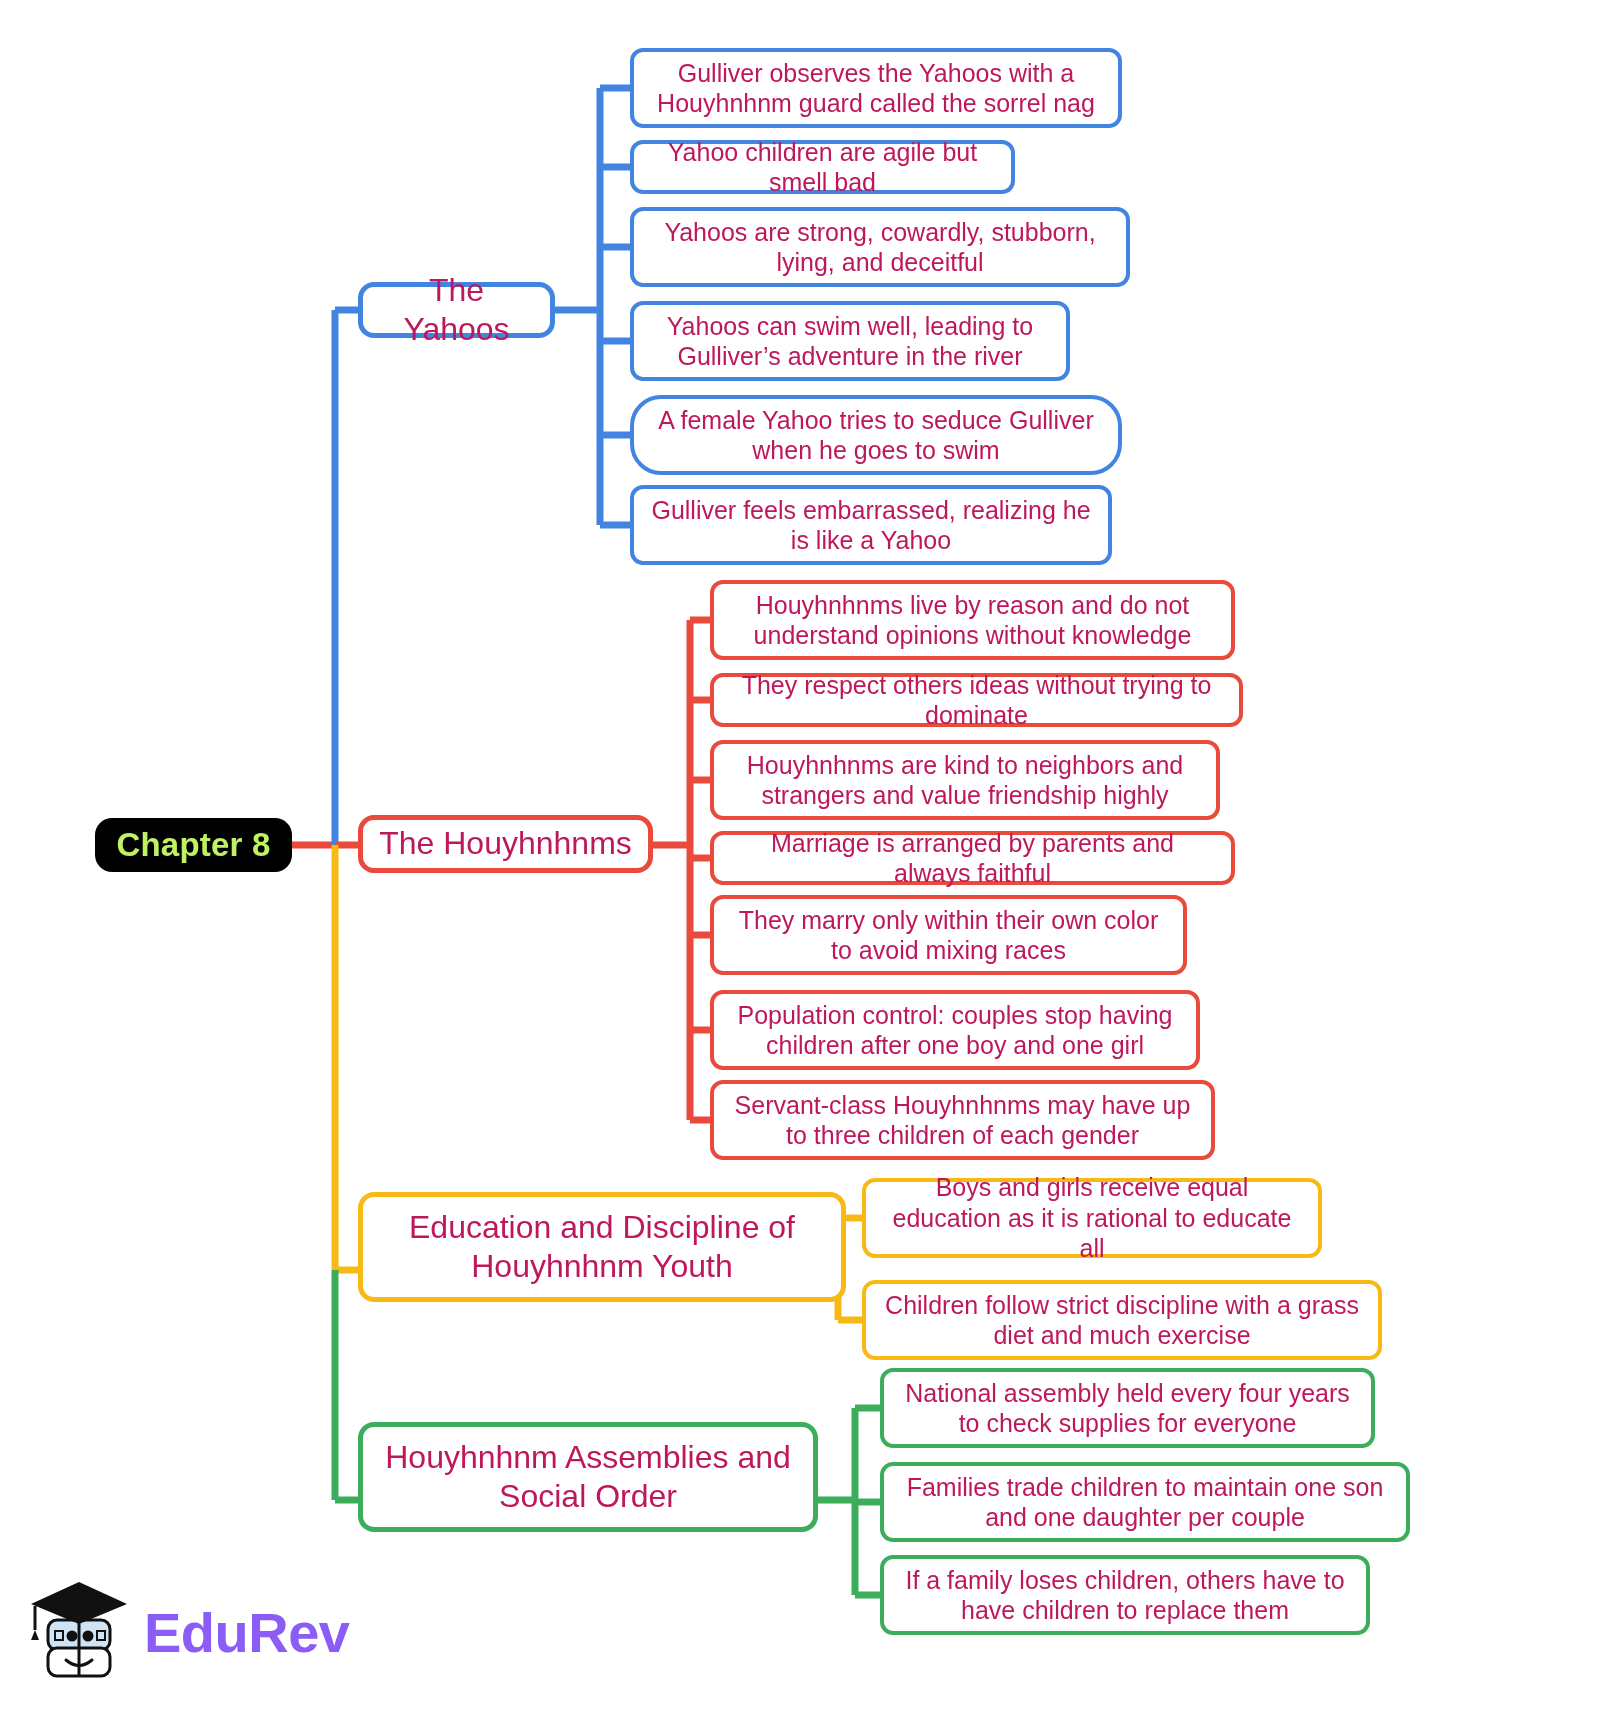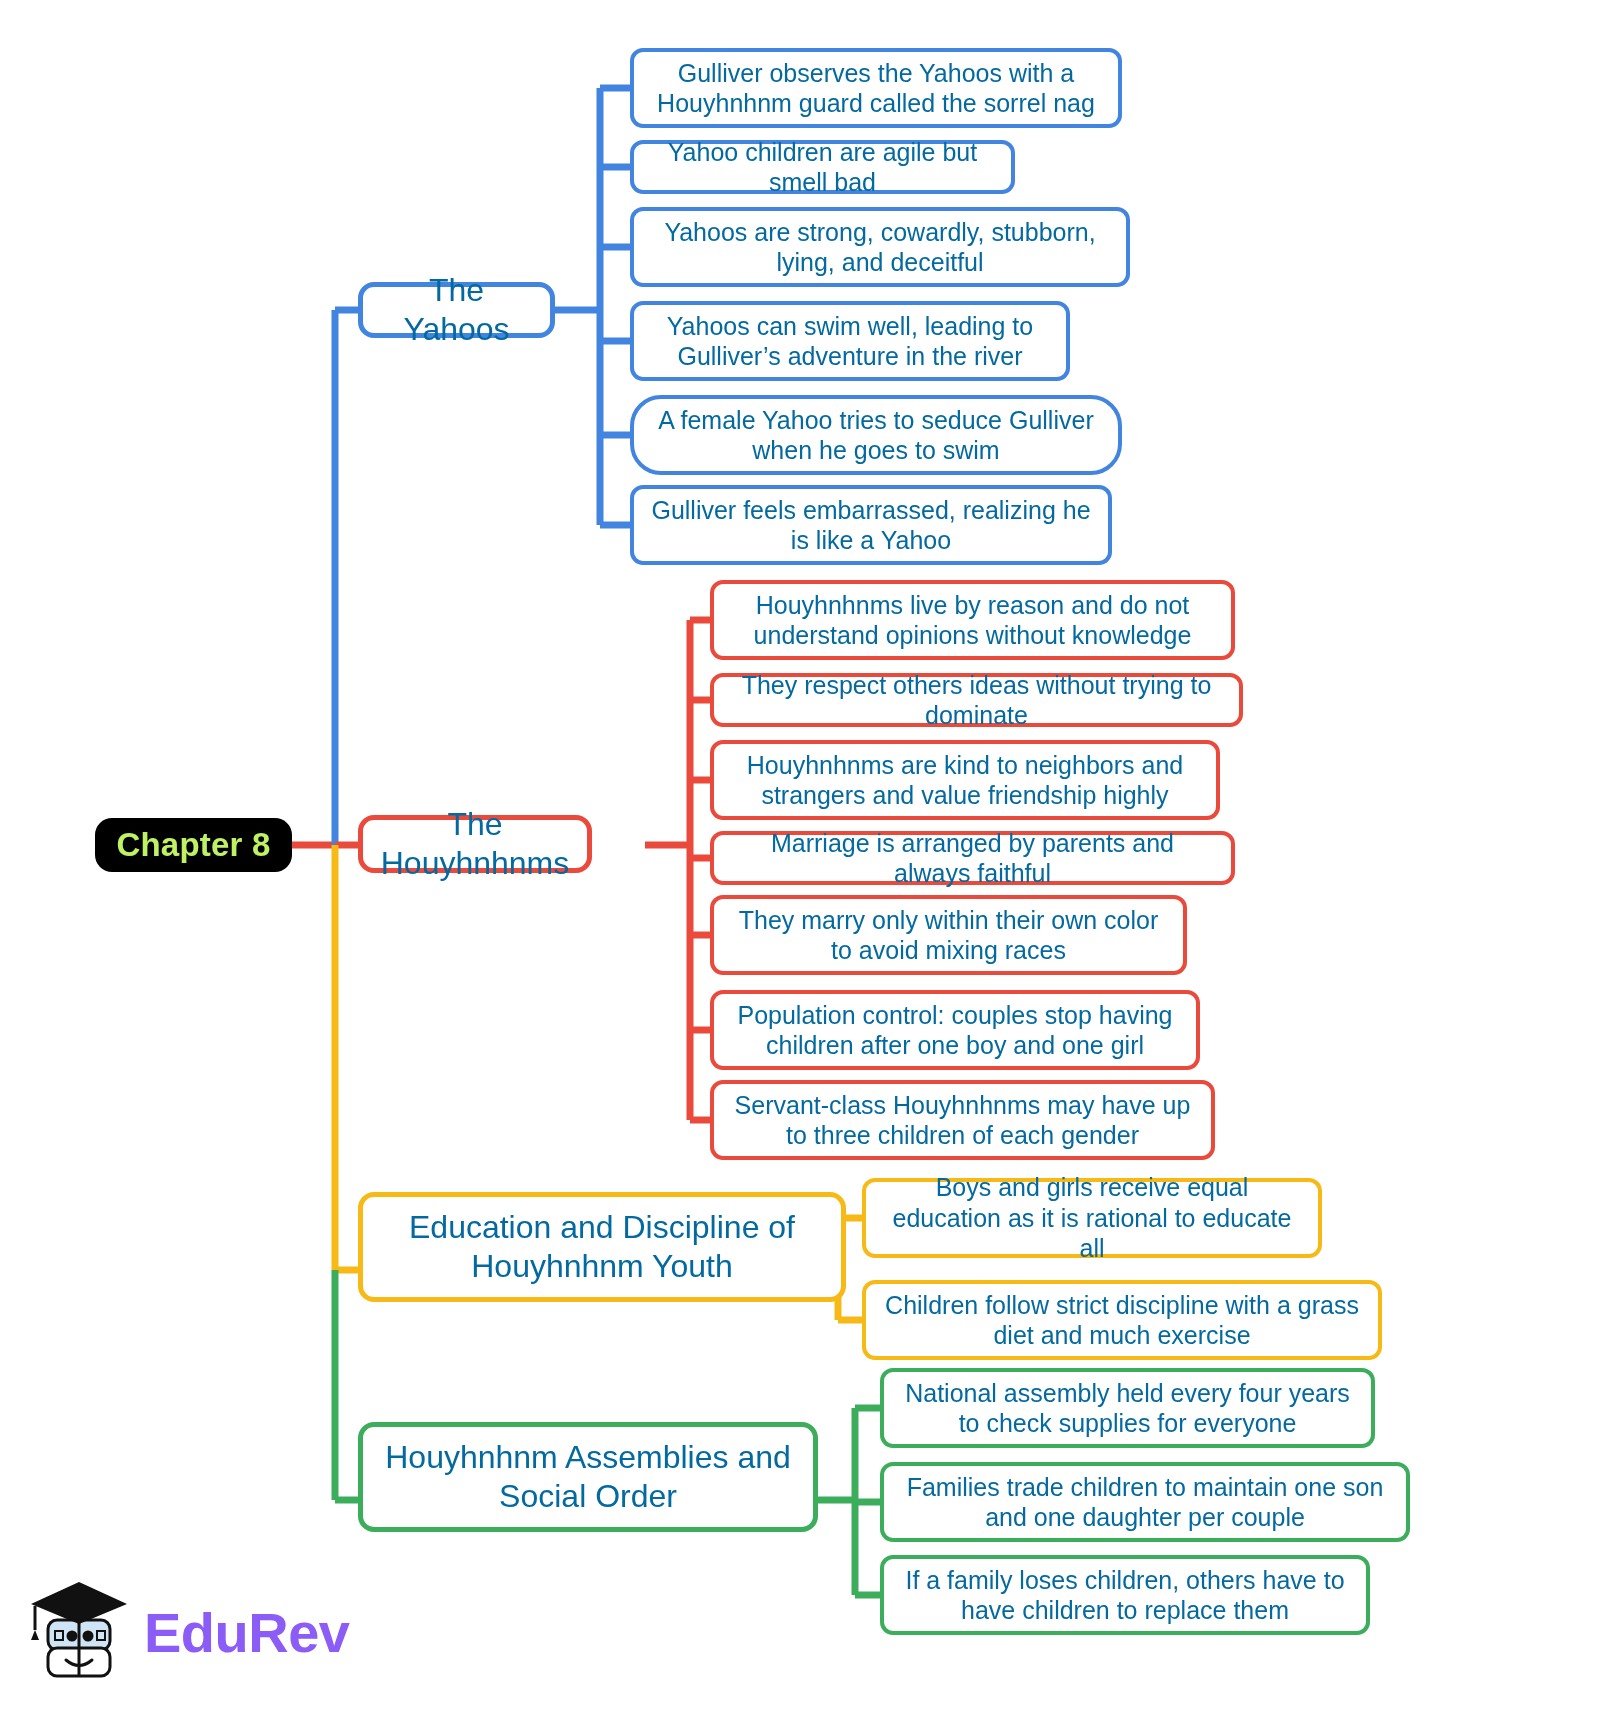--- a/index.html
+++ b/index.html
@@ -35,21 +35,21 @@
   .node {
     position: absolute;
     box-sizing: border-box;
     display: flex;
     align-items: center;
     justify-content: center;
     text-align: center;
     background: #ffffff;
     border-radius: 14px;
     line-height: 1.22;
-    color: #0369a1;
+    color: #be185d;
   }
 
   .root-node {
     background: #000000;
     color: #bef264;
     font-size: 33px;
     font-weight: bold;
     border-radius: 17px;
     border: none;
     letter-spacing: 0.2px;
@@ -151,21 +151,21 @@
   </svg>
 
   <div class="node root-node" style="left:95px; top:818px; width:197px; height:54px;">
     <span>Chapter 8</span>
   </div>
 
   <div class="node branch-node c-blue" style="left:358px; top:282px; width:197px; height:56px;">
     <span>The Yahoos</span>
   </div>
 
-  <div class="node branch-node c-red" style="left:358px; top:815px; width:234px; height:58px;">
+  <div class="node branch-node c-red" style="left:358px; top:815px; width:295px; height:58px;">
     <span>The Houyhnhnms</span>
   </div>
 
   <div class="node branch-node c-yellow" style="left:358px; top:1192px; width:488px; height:110px;">
     <span>Education and Discipline of Houyhnhnm Youth</span>
   </div>
 
   <div class="node branch-node c-green" style="left:358px; top:1422px; width:460px; height:110px;">
     <span>Houyhnhnm Assemblies and Social Order</span>
   </div>

